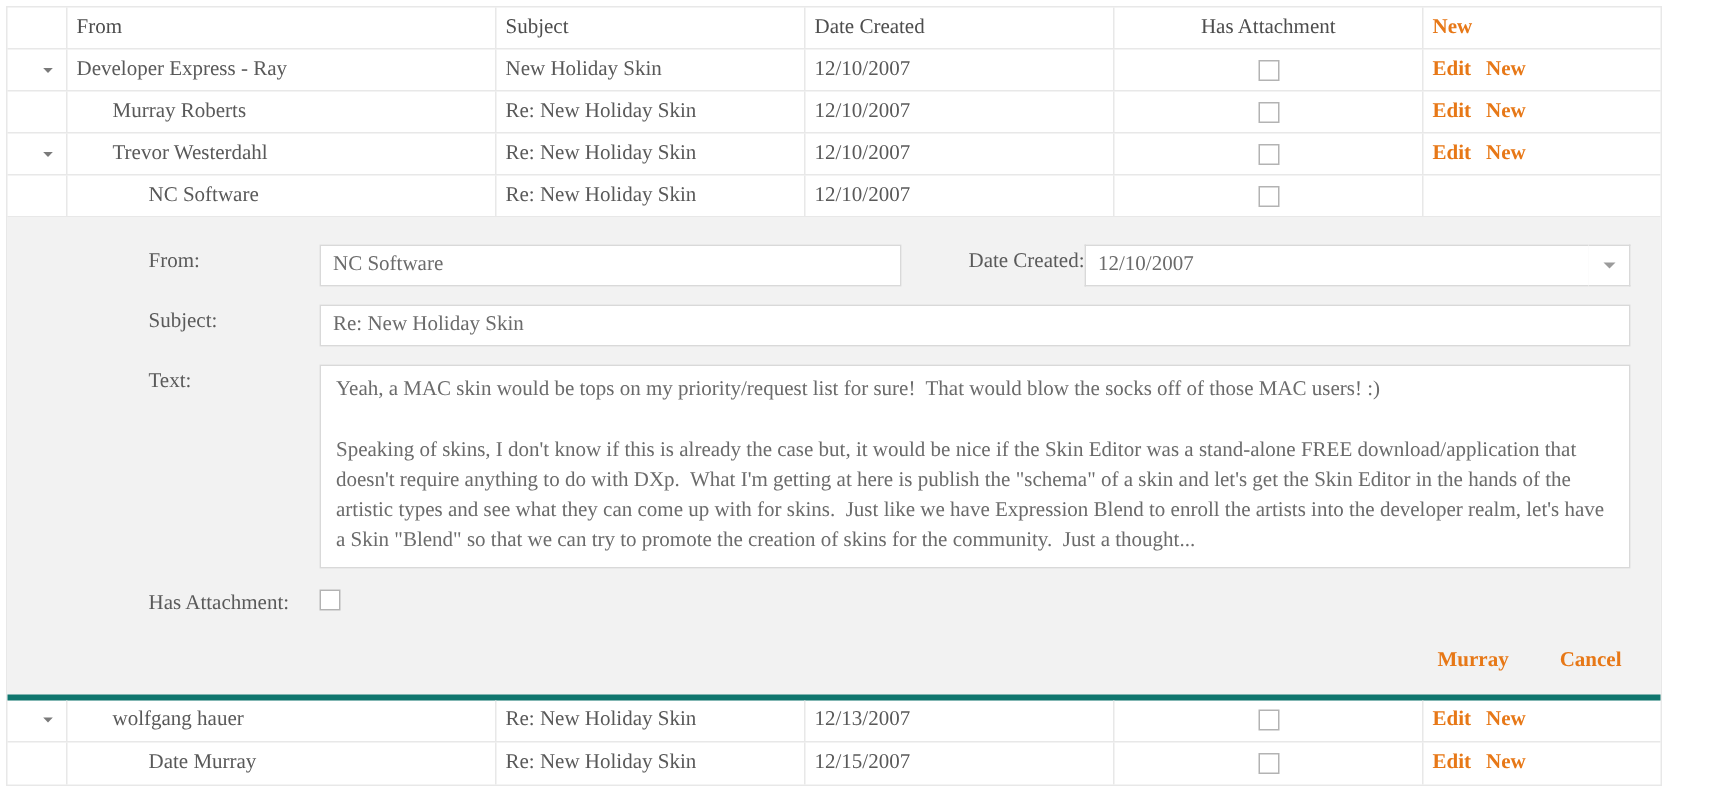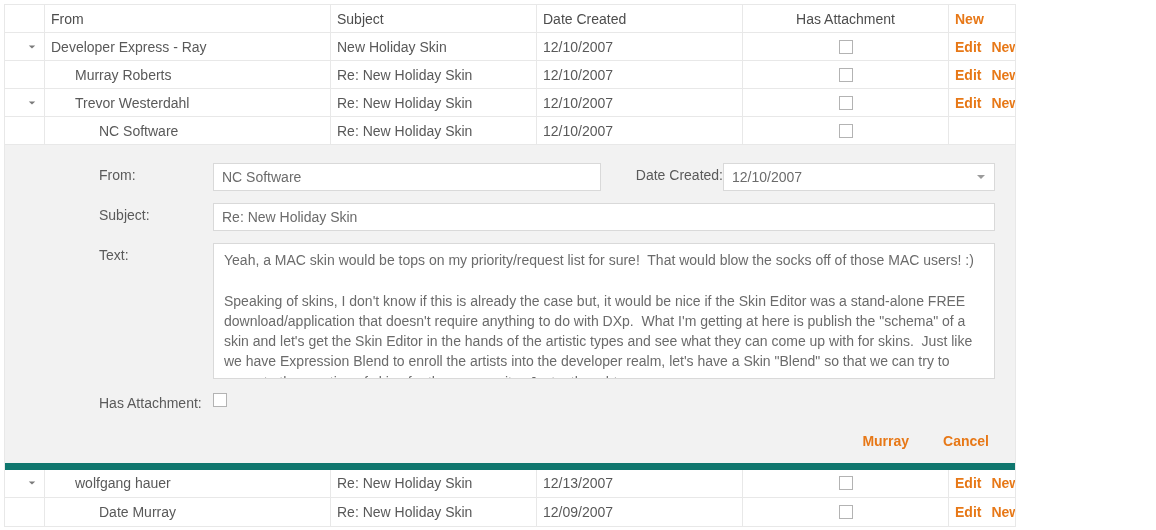--- a/index.html
+++ b/index.html
@@ -4,22 +4,23 @@
 <style>
   * { box-sizing: border-box; margin: 0; padding: 0; }
   body {
     font-family: "Segoe UI", Tahoma, Arial, sans-serif;
     font-size: 14px;
     color: #595959;
     background: #fff;
     padding: 4px;
   }
   .grid {
-    width: 1012px;
+    width: 1104px;
     border: 1px solid #e8e8e8;
+    font-family: Liberation Serif, serif;
   }
   .row {
     display: flex;
     border-bottom: 1px solid #e8e8e8;
     min-height: 28px;
     align-items: stretch;
   }
   .row:last-child { border-bottom: none; }
   .cell {
     display: flex;
@@ -63,21 +64,21 @@
     color: #e77817;
     font-weight: 600;
     cursor: pointer;
     margin-right: 10px;
   }
   .link:last-child { margin-right: 0; }
 
   
   .editform-wrap {
     background: #f2f2f2;
-    border-bottom: 7px solid #0f766e;
+    border-bottom: 4px solid #0f766e;
     padding: 18px 20px 14px 94px;
   }
   .form-row {
     display: flex;
     align-items: flex-start;
     margin-bottom: 12px;
   }
   .form-label {
     width: 114px;
     flex: 0 0 114px;
@@ -314,21 +315,21 @@
     </div>
   </div>
 
   <div class="row">
     <div class="cell col-exp"></div>
     <div class="cell col-from">
       <span class="indent" style="width:48px"></span>
       <span>Date Murray</span>
     </div>
     <div class="cell col-subj">Re: New Holiday Skin</div>
-    <div class="cell col-date">12/09/2007</div>
+    <div class="cell col-date">12/15/2007</div>
     <div class="cell col-att">
       <span class="checkbox"></span>
     </div>
     <div class="cell col-cmd">
       <span class="link">Edit</span>
       <span class="link">New</span>
     </div>
   </div>
 
 </div>

